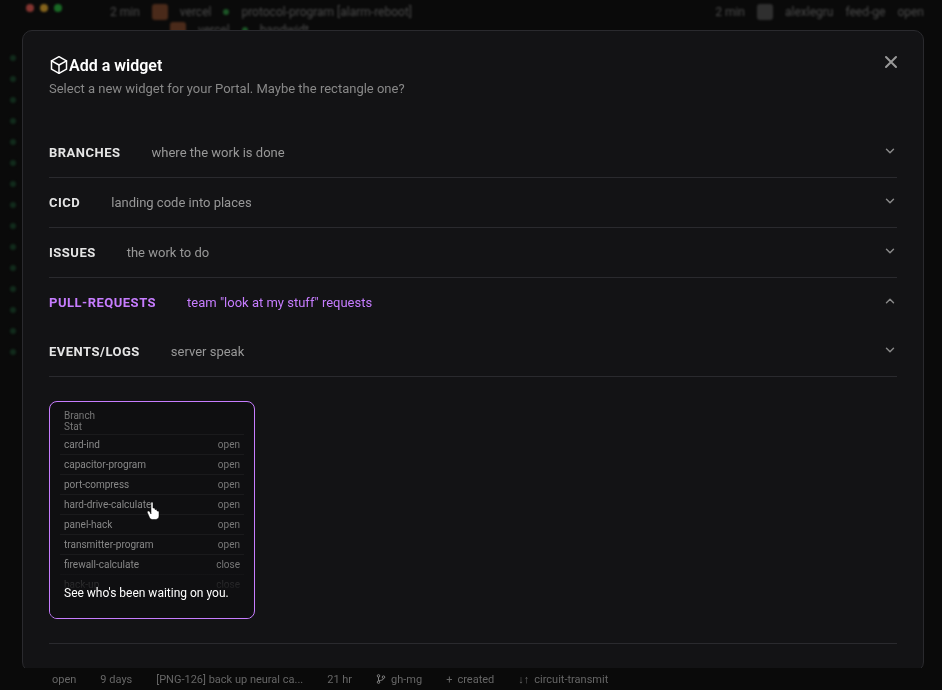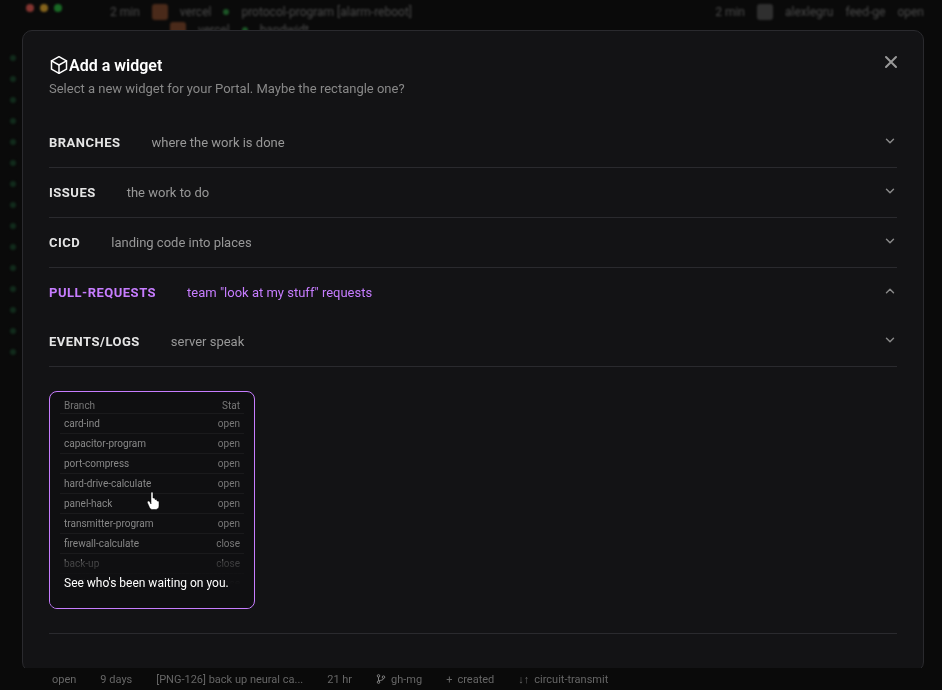--- a/index.html
+++ b/index.html
@@ -78,21 +78,21 @@
       display: block;
     }
     .modal-title {
       font-size: 16px;
       font-weight: 600;
       color: #fff;
     }
     .modal-subtitle {
       font-size: 13px;
       color: #888;
-      margin-bottom: 22px;
+      margin-bottom: 32px;
     }
     .close-btn {
       position: absolute;
       top: 20px;
       right: 20px;
       width: 24px;
       height: 24px;
       display: flex;
       align-items: center;
       justify-content: center;
@@ -160,20 +160,21 @@
       padding: 6px 10px 8px 10px;
       font-size: 10px;
       color: #777;
     }
     .wt-header {
       display: flex;
       justify-content: space-between;
       padding: 2px 4px;
       color: #777;
       font-size: 10px;
+      flex-direction: column;
     }
     .wt-row {
       display: flex;
       justify-content: space-between;
       padding: 4px 4px;
       border-top: 1px solid #1a1a1c;
       font-size: 10px;
       align-items: center;
     }
     .wt-row .branch {
@@ -305,32 +306,32 @@
     <span class="section-title">BRANCHES</span>
     <span class="section-desc">where the work is done</span>
     <span class="section-chevron">
       <svg width="14" height="14" viewBox="0 0 24 24" fill="none" stroke="currentColor" stroke-width="2.5" stroke-linecap="round" stroke-linejoin="round">
           <path d="M6 9 L12 15 L18 9"></path>
         </svg>
     </span>
   </div>
 
   <div class="section">
-    <span class="section-title">ISSUES</span>
-    <span class="section-desc">the work to do</span>
+    <span class="section-title">CICD</span>
+    <span class="section-desc">landing code into places</span>
     <span class="section-chevron">
       <svg width="14" height="14" viewBox="0 0 24 24" fill="none" stroke="currentColor" stroke-width="2.5" stroke-linecap="round" stroke-linejoin="round">
           <path d="M6 9 L12 15 L18 9"></path>
         </svg>
     </span>
   </div>
 
   <div class="section">
-    <span class="section-title">CICD</span>
-    <span class="section-desc">landing code into places</span>
+    <span class="section-title">ISSUES</span>
+    <span class="section-desc">the work to do</span>
     <span class="section-chevron">
       <svg width="14" height="14" viewBox="0 0 24 24" fill="none" stroke="currentColor" stroke-width="2.5" stroke-linecap="round" stroke-linejoin="round">
           <path d="M6 9 L12 15 L18 9"></path>
         </svg>
     </span>
   </div>
 
   <div class="section active" style="border-bottom:none">
     <span class="section-title">PULL-REQUESTS</span>
     <span class="section-desc">team "look at my stuff" requests</span>

